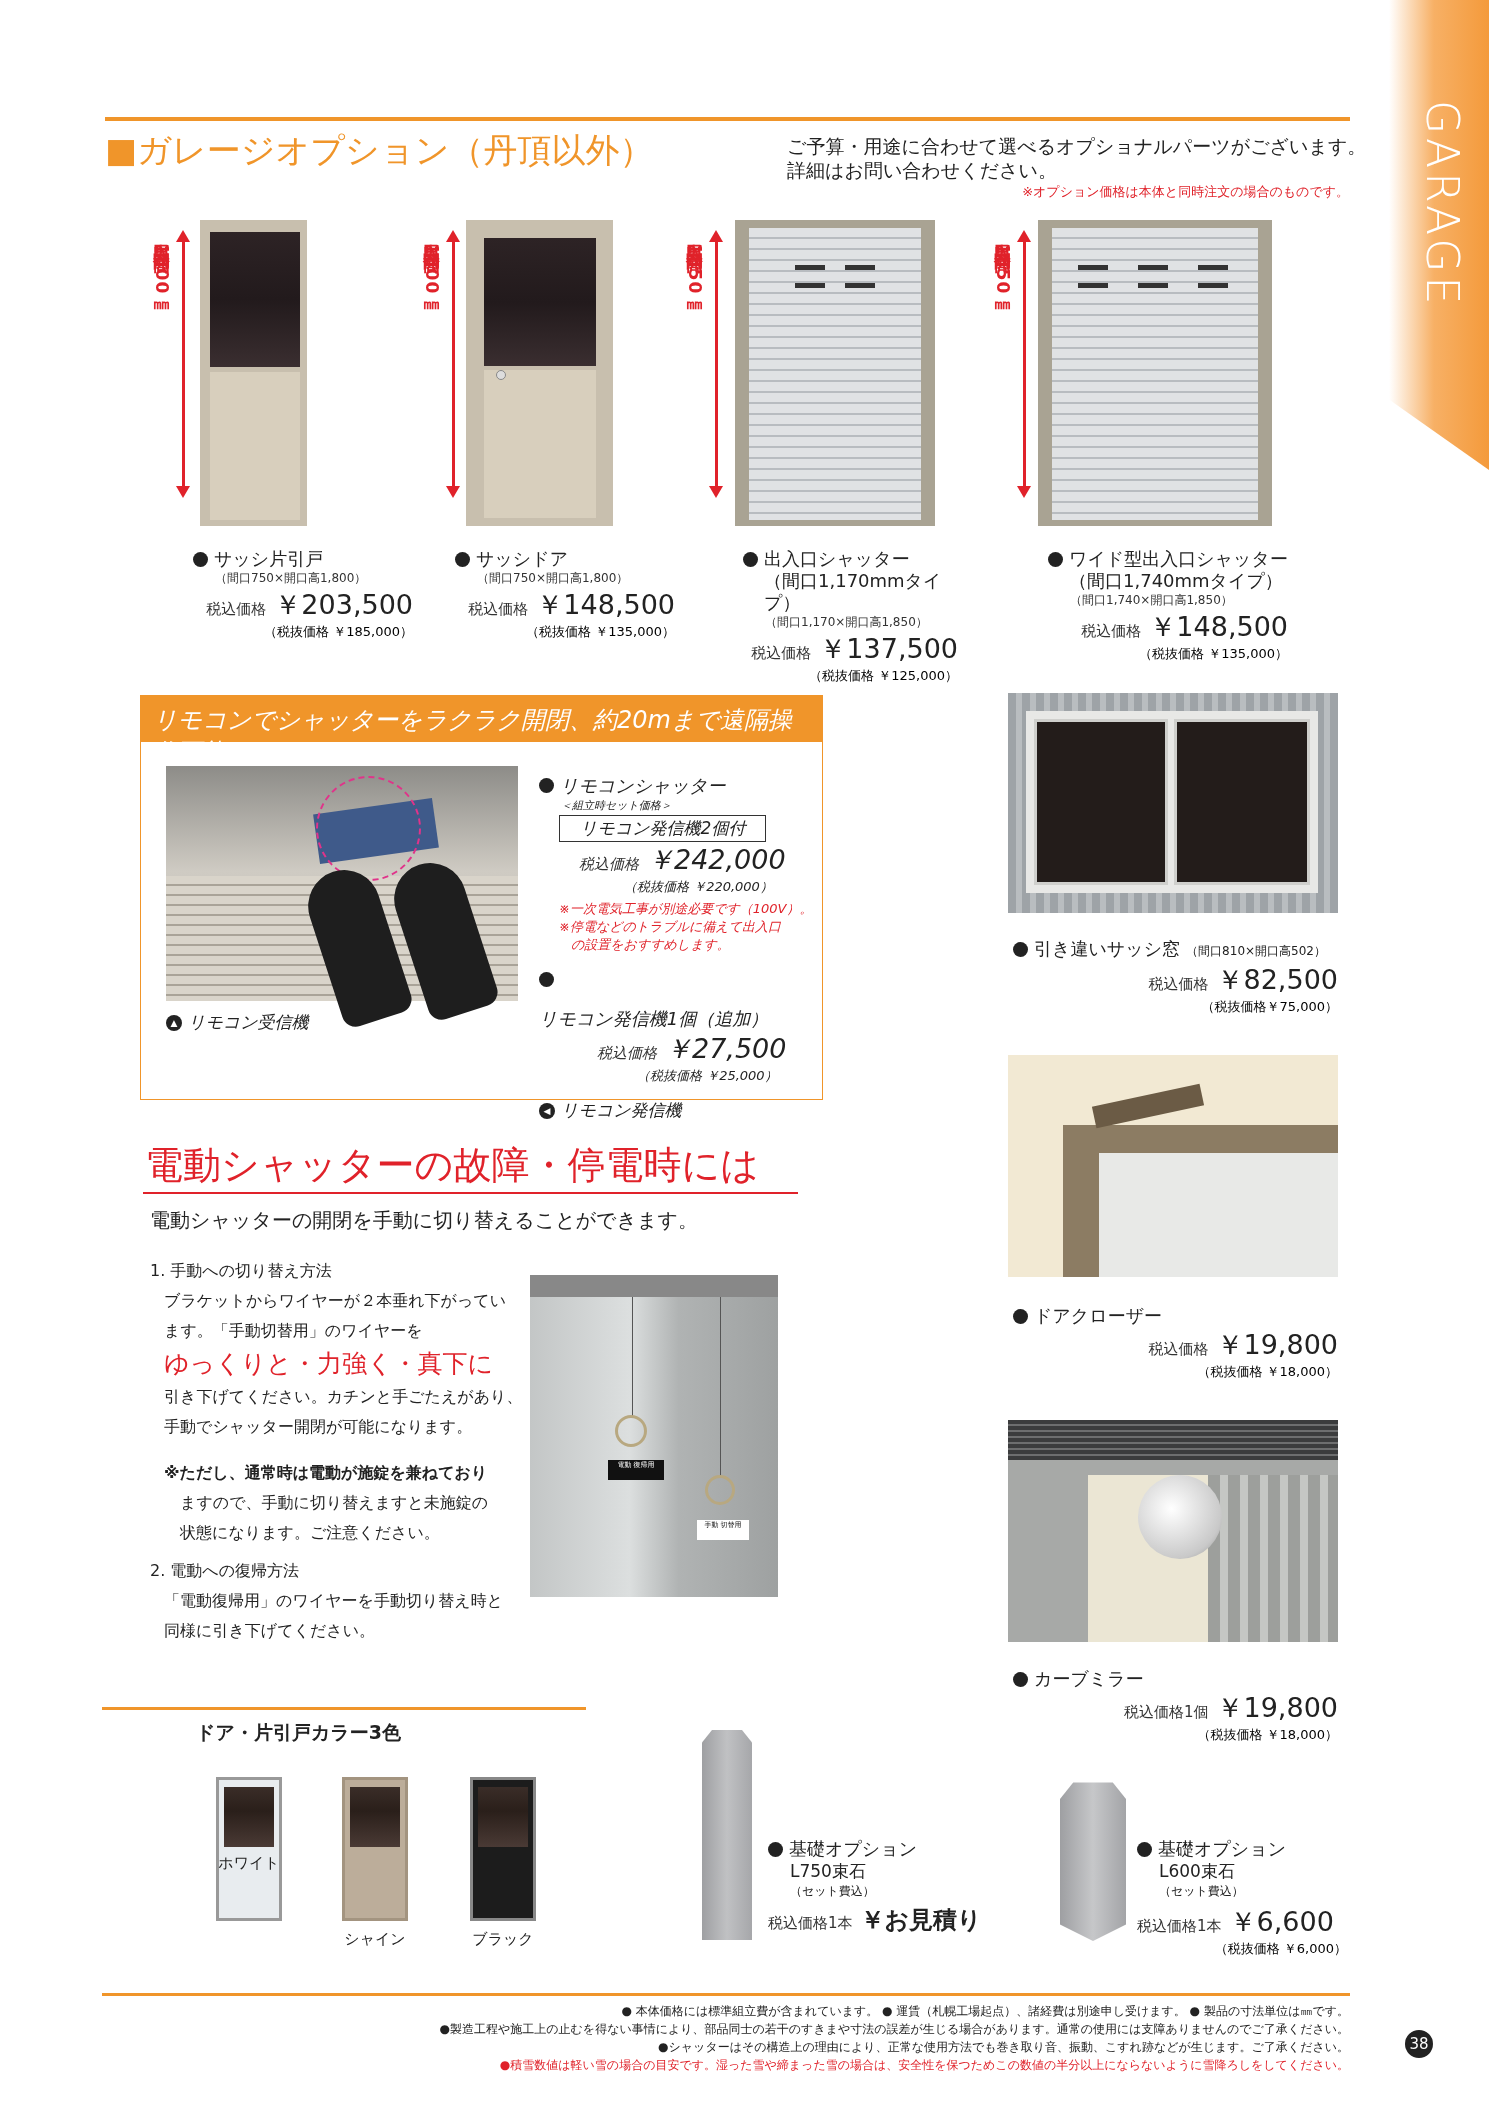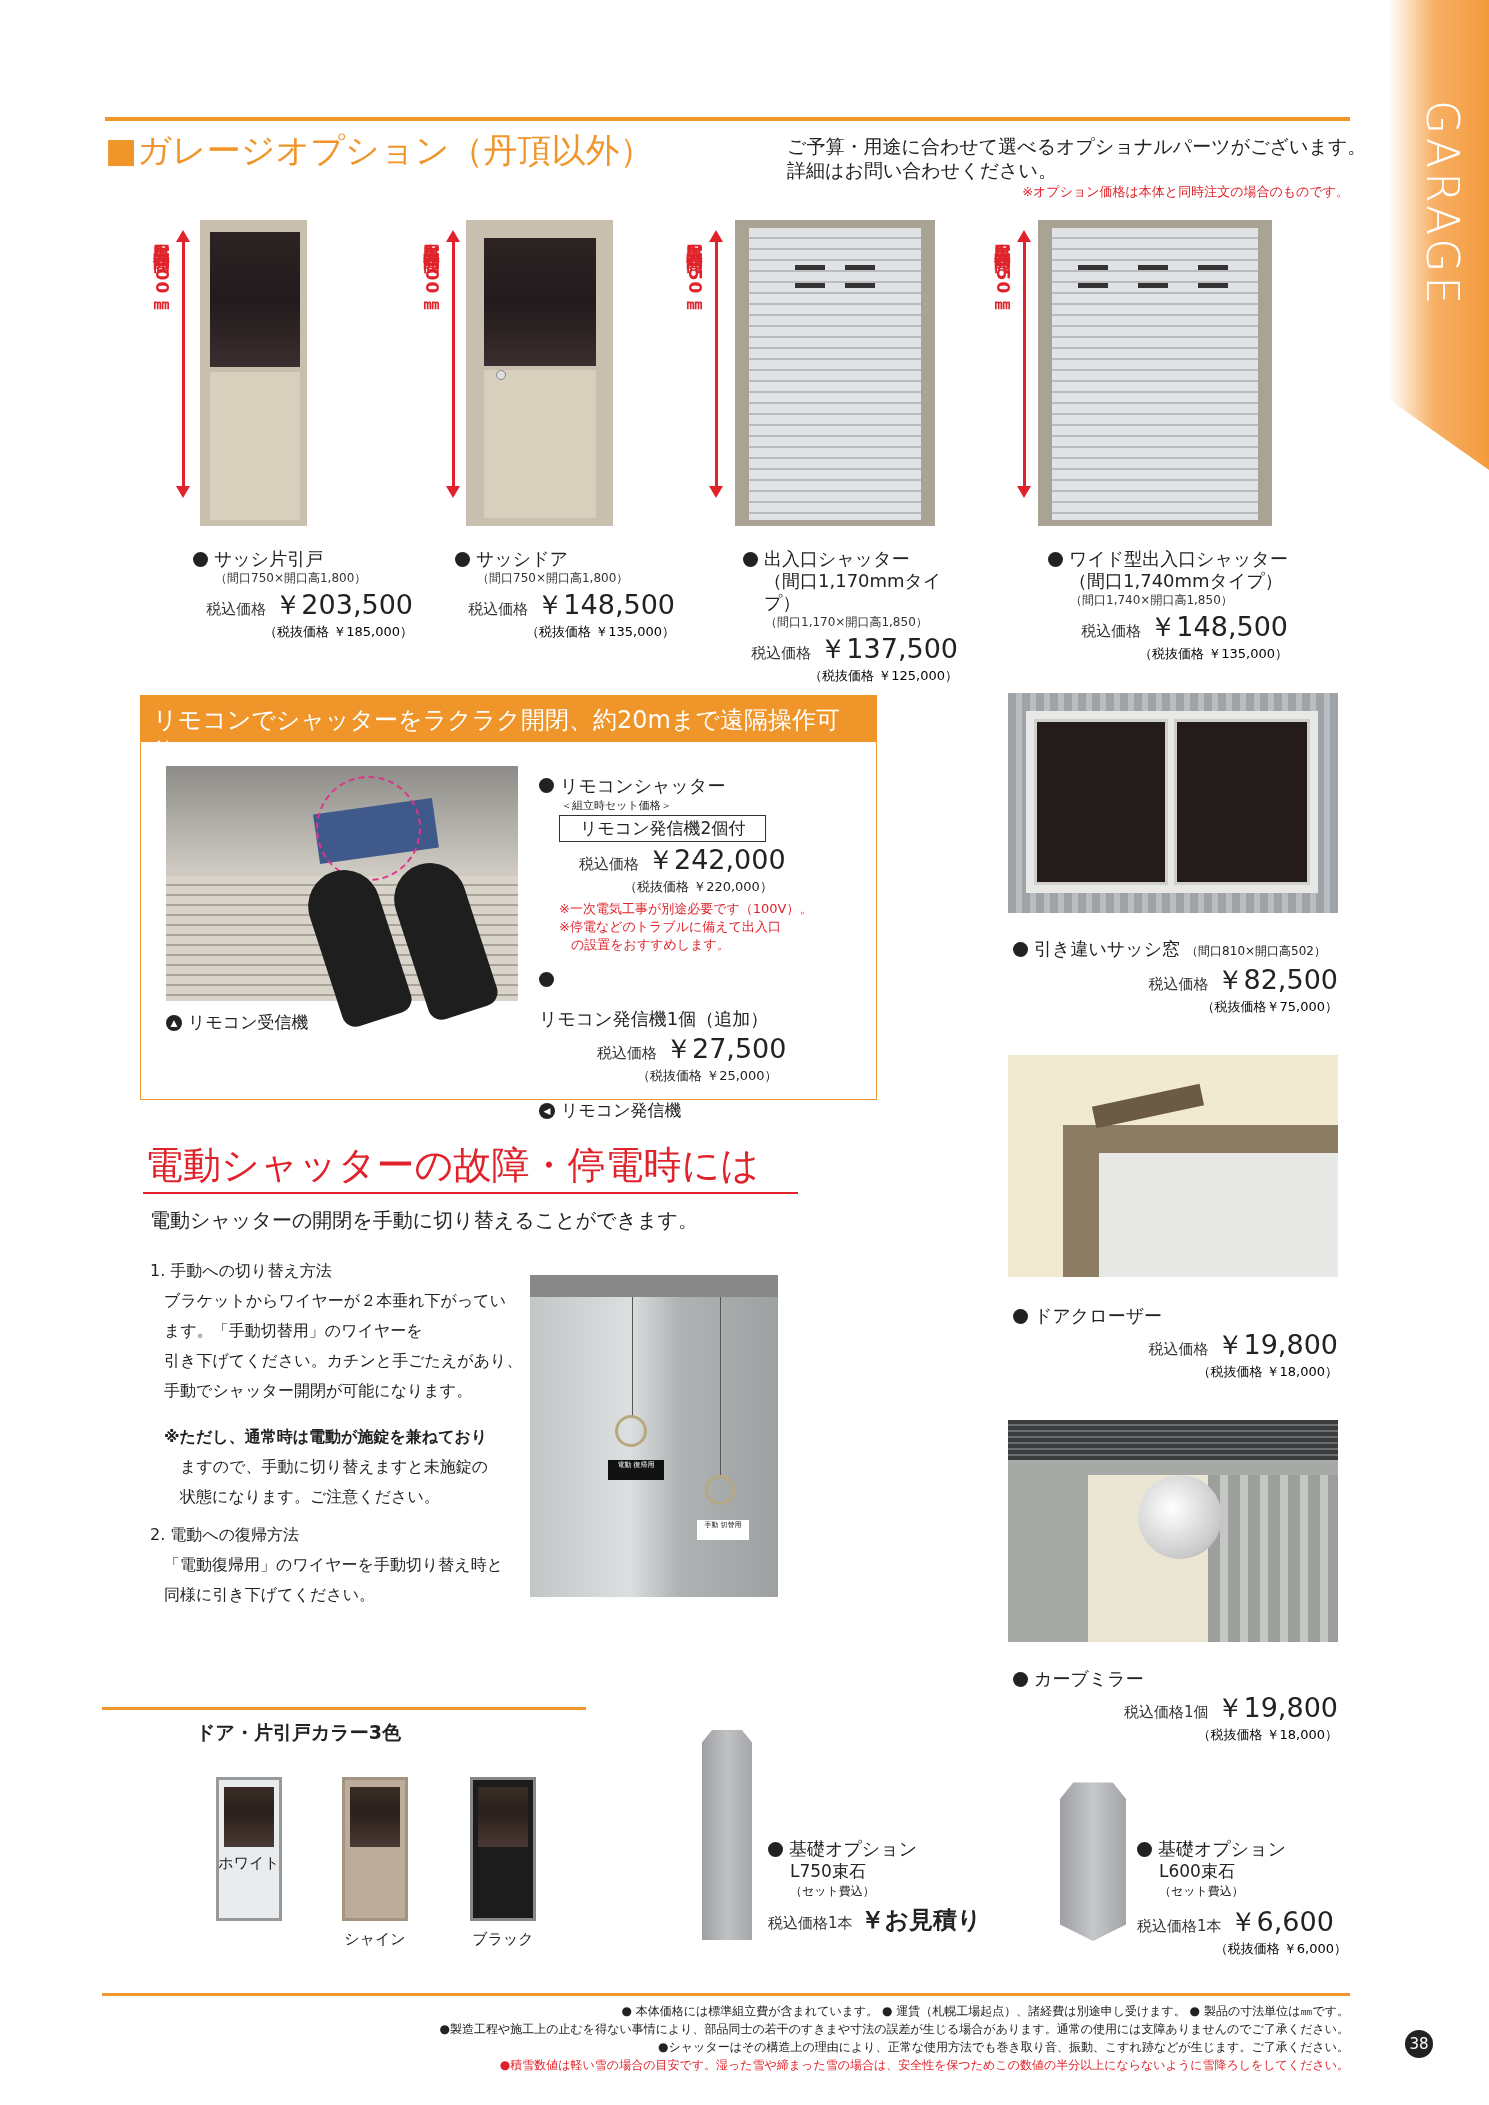--- a/index.html
+++ b/index.html
@@ -25,21 +25,21 @@
   .dim-arrow .down { position: absolute; left: 0; bottom: 0; width: 0; height: 0;
     border-left: 7px solid transparent; border-right: 7px solid transparent; border-top: 12px solid #e0222a; }
   .prod { position: absolute; font-size: 17px; }
   .prod .name { font-size: 18px; display: flex; align-items: flex-start; gap: 6px; line-height: 22px; }
   .bullet { display: inline-block; width: 15px; height: 15px; border-radius: 50%; background: #222; margin-top: 4px; flex-shrink: 0; }
   .spec { font-size: 12px; color: #333; margin-left: 22px; }
   .price-row { display: flex; align-items: baseline; justify-content: flex-end; gap: 8px; }
   .price-label { font-size: 15px; color: #333; }
   .price { font-size: 27px; color: #222; }
   .price-ex { font-size: 13px; color: #000000; text-align: right; }
-  .remote-box { position: absolute; left: 140px; top: 695px; width: 737px; height: 405px; border: 1px solid #f0952a; }
+  .remote-box { position: absolute; left: 140px; top: 695px; width: 683px; height: 405px; border: 1px solid #f0952a; font-style: italic; }
   .remote-head { background: #f0952a; color: #fff; font-size: 24px; padding: 8px 12px; height: 46px; }
   .red-head { color: #e0222a; font-size: 38px; }
   .red-rule { position: absolute; height: 2px; background: #e0222a; }
   .body-text { font-size: 16px; line-height: 30px; color: #222; }
   .emph-red { color: #e0222a; font-size: 25px; line-height: 36px; }
   .footer-line { position: absolute; right: 140px; font-size: 12px; white-space: nowrap; text-align: right; }
   .page-num { position: absolute; left: 1405px; top: 2030px; width: 28px; height: 28px; border-radius: 50%;
               background: #222; color: #fff; font-size: 15px; text-align: center; line-height: 28px; }
   .swatch-door { position: absolute; width: 66px; height: 144px; border: 3px solid #999; }
   .swatch-door .glass { position: absolute; left: 5px; top: 7px; right: 5px; height: 60px;
@@ -269,20 +269,21 @@
 </div>
 
 <div class="abs red-head" style="left:145px; top:1140px;">電動シャッターの故障・停電時には</div>
 <div class="red-rule" style="left:143px; top:1192px; width:655px;"></div>
 <div class="abs" style="left:150px; top:1207px; font-size:20px;">電動シャッターの開閉を手動に切り替えることができます。</div>
 
 <div class="abs body-text" style="left:150px; top:1256px; width:380px;">
   <div>1. 手動への切り替え方法</div>
   <div style="margin-left:14px;">ブラケットからワイヤーが２本垂れ下がってい</div>
   <div style="margin-left:14px;">ます。「手動切替用」のワイヤーを</div>
+  <div class="emph-red" style="margin-left:14px;">ゆっくりと・力強く・真下に</div>
   <div style="margin-left:14px;">引き下げてください。カチンと手ごたえがあり、</div>
   <div style="margin-left:14px;">手動でシャッター開閉が可能になります。</div>
   <div style="margin-left:14px; margin-top:16px;font-weight:bold;">※ただし、通常時は電動が施錠を兼ねており</div>
   <div style="margin-left:30px;">ますので、手動に切り替えますと未施錠の</div>
   <div style="margin-left:30px;">状態になります。ご注意ください。</div>
   <div style="margin-top:8px;">2. 電動への復帰方法</div>
   <div style="margin-left:14px;font-family:Liberation Serif, serif;">「電動復帰用」のワイヤーを手動切り替え時と</div>
   <div style="margin-left:14px;">同様に引き下げてください。</div>
 </div>
 

